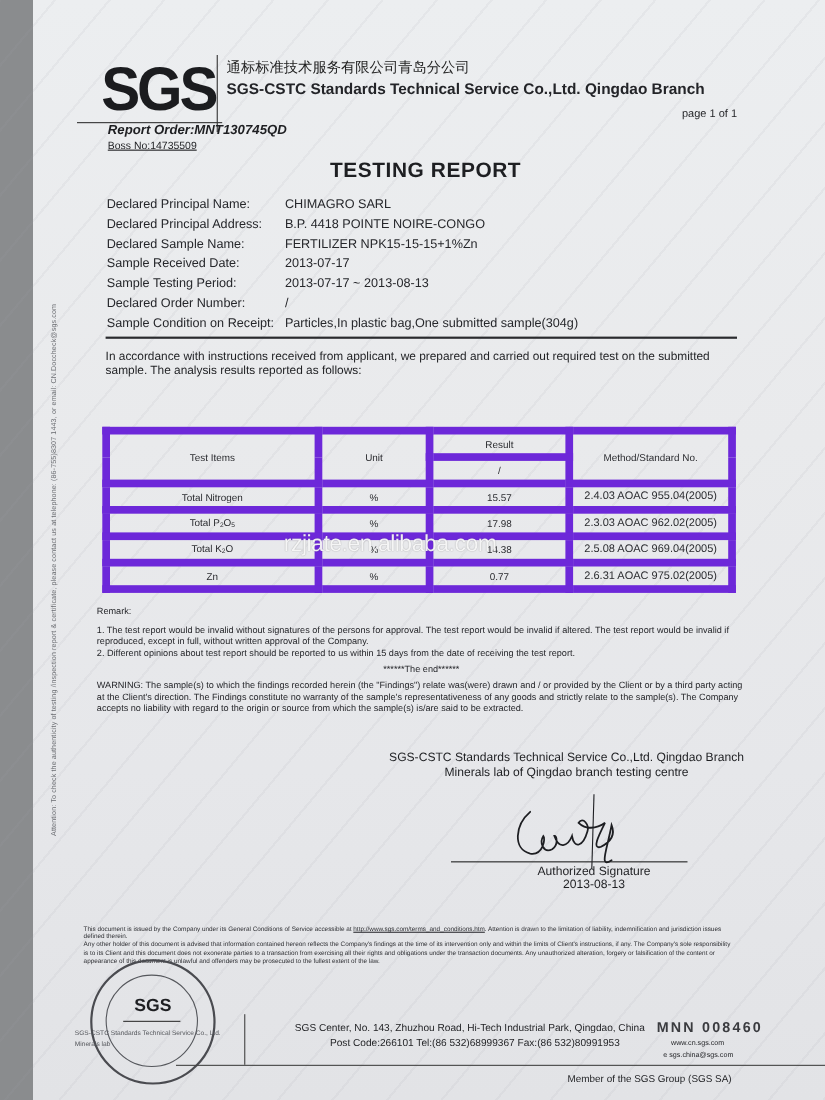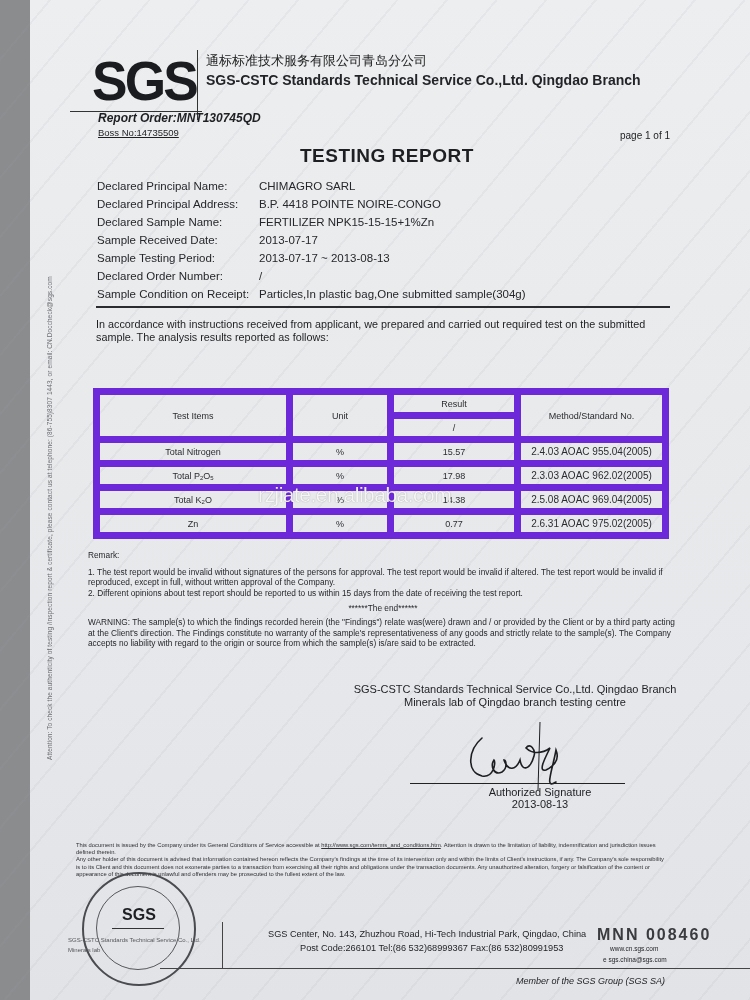--- a/index.html
+++ b/index.html
@@ -22,21 +22,21 @@
     transform-origin:0 0; transform:rotate(-90deg);
     font-size:6.5px; color:#6b6d72; white-space:nowrap; letter-spacing:0.1px;
   }
   .logo { position:absolute; left:92px; top:48px; font-size:56px; font-weight:bold; letter-spacing:-3px; color:#1b1c1f; transform:scaleX(0.95); transform-origin:left; }
   .logo-hline { position:absolute; left:70px; top:111px; width:132px; height:1px; background:#333; }
   .logo-vline { position:absolute; left:197px; top:50px; width:1px; height:70px; background:#333; }
   .cn-name { position:absolute; left:206px; top:52px; font-size:13px; color:#222; }
   .en-name { position:absolute; left:206px; top:72px; font-size:14px; font-weight:bold; color:#232428; }
   .report-order { position:absolute; left:98px; top:111px; font-size:12px; font-weight:bold;font-style:italic; }
   .boss-no { position:absolute; left:98px; top:127px; font-size:9.5px;text-decoration:underline; }
-  .page-of { position:absolute; left:620px; top:130px; font-size:10px; }
+  .page-of { position:absolute; left:620px; top:98px; font-size:10px; }
   .title { position:absolute; left:300px; top:145px; font-size:19px; font-weight:bold; letter-spacing:0.5px; }
   .info { position:absolute; left:97px; top:180px; font-size:11.5px; color:#26272b; }
   .info .row { height:18px; display:flex; }
   .info .lbl { width:162px; }
   .rule { position:absolute; left:96px; top:306px; width:574px; height:1.5px; background:#2a2b2e; }
   .intro { position:absolute; left:96px; top:318px; width:580px; font-size:10.8px; line-height:13px; }
   table.results {
     position:absolute; left:93px; top:388px; width:576px; border-collapse:collapse;
     font-size:9px; color:#2b2c30;
   }
@@ -55,24 +55,24 @@
   .stamp { position:absolute; left:82px; top:872px; width:110px; height:110px; border:2px solid #4a4b50; border-radius:50%; }
   .stamp-inner { position:absolute; left:12px; top:12px; width:82px; height:82px; border:1px solid #55575c; border-radius:50%; }
   .stamp-sgs { position:absolute; left:0; width:110px; top:32px; text-align:center; font-weight:bold; font-size:16px; }
   .stamp-bar { position:absolute; left:28px; top:54px; width:52px; height:1px; background:#333; }
   .stamp-text1 { position:absolute; left:68px; top:937px; font-size:6px; color:#55575c; }
   .stamp-text2 { position:absolute; left:68px; top:947px; font-size:6px; color:#55575c; }
   .footer-vline { position:absolute; left:222px; top:922px; width:1px; height:46px; background:#444; }
   .footer-hline { position:absolute; left:160px; top:968px; width:590px; height:1px; background:#444; }
   .addr1 { position:absolute; left:268px; top:929px; font-size:9.2px; }
   .addr2 { position:absolute; left:300px; top:943px; font-size:9.2px; }
-  .serial { position:absolute; left:597px; top:926px; font-size:16px; font-weight:bold; letter-spacing:2px; color:#3a3b3f; }
+  .serial { position:absolute; left:597px; top:926px; font-size:13px; font-weight:bold; letter-spacing:2px; color:#3a3b3f; }
   .web { position:absolute; left:610px; top:945px; font-size:6.5px; }
   .email { position:absolute; left:603px; top:956px; font-size:6.5px; }
-  .member { position:absolute; left:516px; top:976px; font-size:9px;font-style:italic; }
+  .member { position:absolute; left:516px; top:976px; font-size:9px; }
   .watermark-site { position:absolute; left:258px; top:483px; font-size:21px; color:rgba(255,255,255,0.9); letter-spacing:-0.5px; text-shadow:0 0 1px rgba(80,80,80,0.6); }
 </style>
 </head>
 <body>
 
 <div class="paper"></div>
 <div class="wm-bg"></div>
 
 <div class="side-text">Attention: To check the authenticity of testing /inspection report &amp; certificate, please contact us at telephone: (86-755)8307 1443, or email: CN.Doccheck@sgs.com</div>
 

